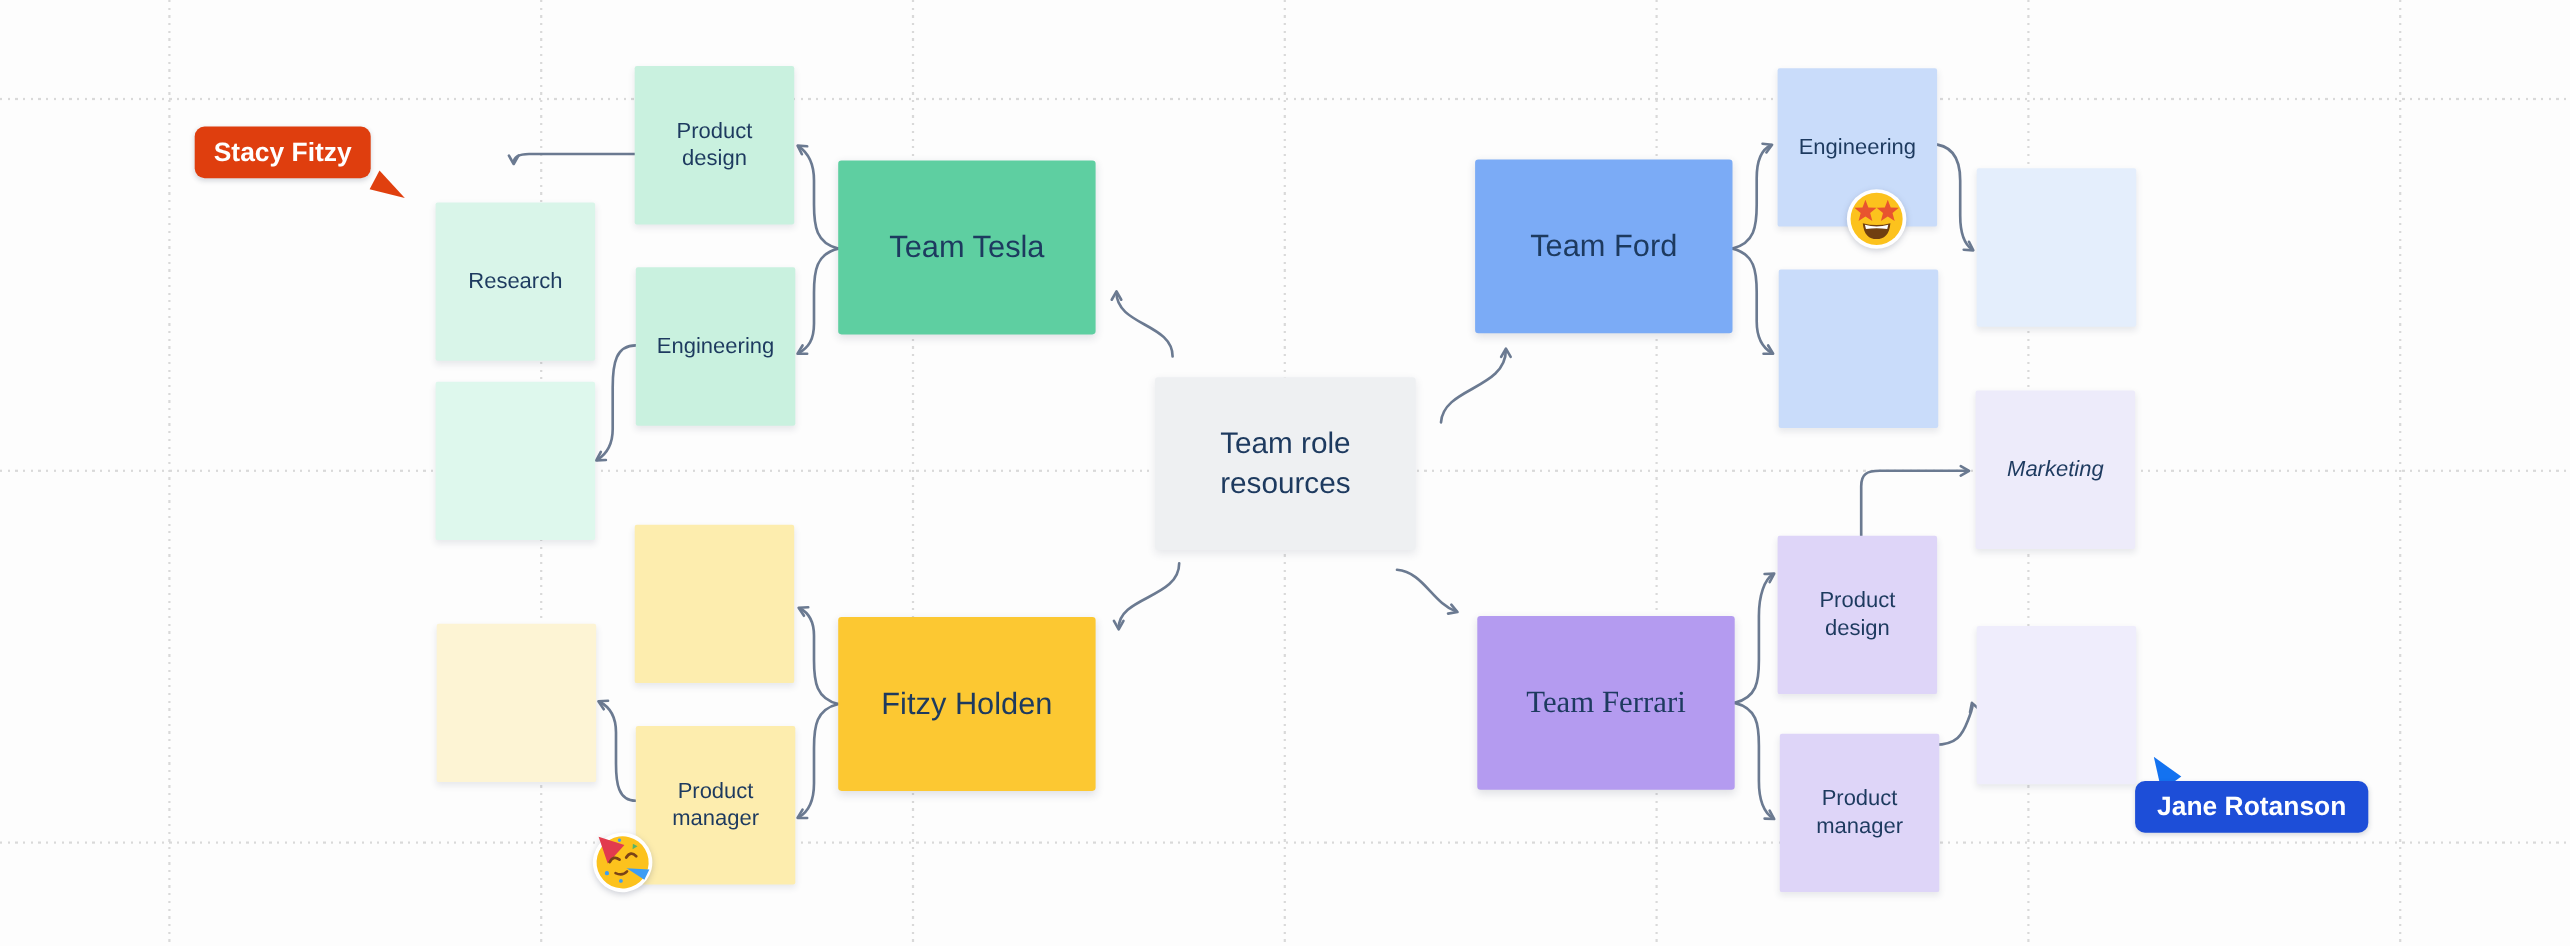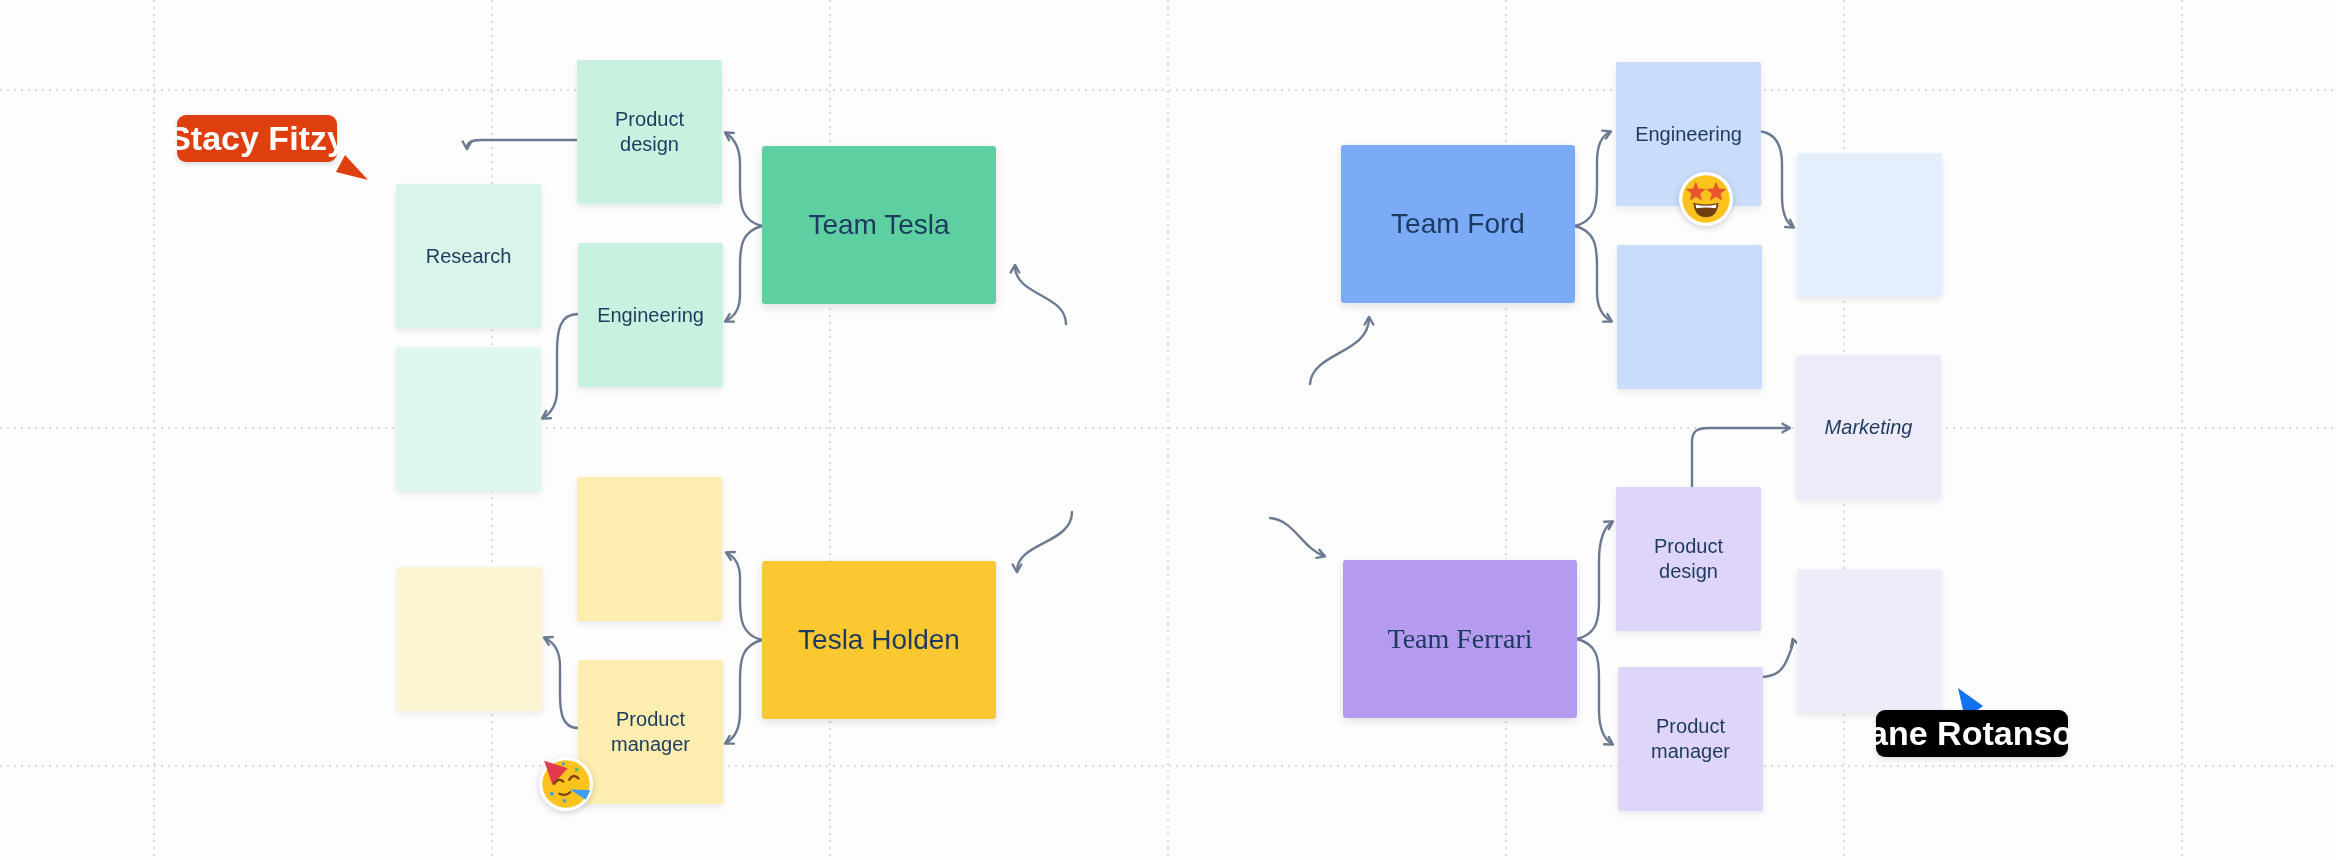--- a/index.html
+++ b/index.html
@@ -29,21 +29,21 @@
   .c-holden{background:#fcc832;} .c-ferrari{background:#b49bf0;font-family:Liberation Serif, serif;}
   .c-mint{background:#c9f1df;} .c-mint-md{background:#d9f5e9;margin-top:34px;} .c-mint-lt{background:#def8ed;}
   .c-yellow{background:#fdedae;} .c-yellow-lt{background:#fdf4d4;}
   .c-blue{background:#c9dcfa;} .c-blue-lt{background:#e4eefc;}
   .c-purple{background:#ded5f8;} .c-purple-md{background:#edebfa;font-style:italic;} .c-purple-lt{background:#efedfc;}
   
   #connector-svg{position:absolute;left:0;top:0;pointer-events:none;}
   #connector-svg path{pointer-events:stroke;}
   
   .cursor-label{position:absolute;height:47px;border-radius:9px;color:#fff;
-    font-size:34px;font-weight:700;display:flex;align-items:center;justify-content:center;
+    font-size:24px;font-weight:700;display:flex;align-items:center;justify-content:center;
     box-shadow:0 2px 5px rgba(40,50,80,.18);white-space:nowrap;}
   .cursor-svg{position:absolute;}
   
   .sticker{position:absolute;filter:drop-shadow(0 2px 3px rgba(40,50,80,.22));}
 </style>
 </head>
 <body>
 
 <div id="canvas">
 
@@ -93,29 +93,32 @@
 
       <path d="M 1577,639 C 1597,634 1599,620 1599,600 L 1599,560 C 1599,541 1604,527 1612,522" marker-end="url(#arrow)"></path>
       <path d="M 1577,639 C 1597,644 1599,658 1599,678 L 1599,710 C 1599,728 1604,739 1612,744" marker-end="url(#arrow)"></path>
 
       <path d="M 1692,487 L 1692,442 C 1692,431 1697,428 1709,428 L 1789,428" marker-end="url(#arrow)"></path>
 
       <path d="M 1759,677 C 1779,677 1784,668 1789,655 C 1792,647 1794,643 1793,640" marker-end="url(#arrow)"></path>
     </g>
   </svg>
 
+  <div class="node center-topic">
+    <span>Team role resources</span>
+  </div>
 
   <div class="node team c-tesla" style="left:762px;top:146px">
     <span>Team Tesla</span>
   </div>
   <div class="node team c-ford" style="left:1341px;top:145px">
     <span>Team Ford</span>
   </div>
   <div class="node team c-holden" style="left:762px;top:561px">
-    <span>Tesla Holden</span>
+    <span>Fitzy Holden</span>
   </div>
   <div class="node team c-ferrari" style="left:1343px;top:560px">
     <span>Team Ferrari</span>
   </div>
 
   <div class="node sticky c-mint" style="left:577px;top:60px">
     <span>Product design</span>
   </div>
   <div class="node sticky c-mint-md" style="left:396px;top:150px">
     <span>Research</span>
@@ -192,17 +195,17 @@
   <div class="cursor-label" style="left:177px;top:115px;width:160px;background:#df3e0e">
     <span>Stacy Fitzy</span>
   </div>
   <svg class="cursor-svg" style="left:330px;top:150px" width="44" height="40" viewBox="0 0 44 40">
     <polygon points="15,5 38,30 6,22" fill="#e0400f"></polygon>
   </svg>
 
   <svg class="cursor-svg" style="left:1952px;top:682px" width="40" height="44" viewBox="0 0 40 44">
     <polygon points="6,6 31,24 13,37" fill="#1372f0"></polygon>
   </svg>
-  <div class="cursor-label" style="left:1876px;top:710px;width:192px;background:#000000">
+  <div class="cursor-label" style="left:1941px;top:710px;width:212px;background:#1d4ed8">
     <span>Jane Rotanson</span>
   </div>
 
 </div>
 
 </body></html>

